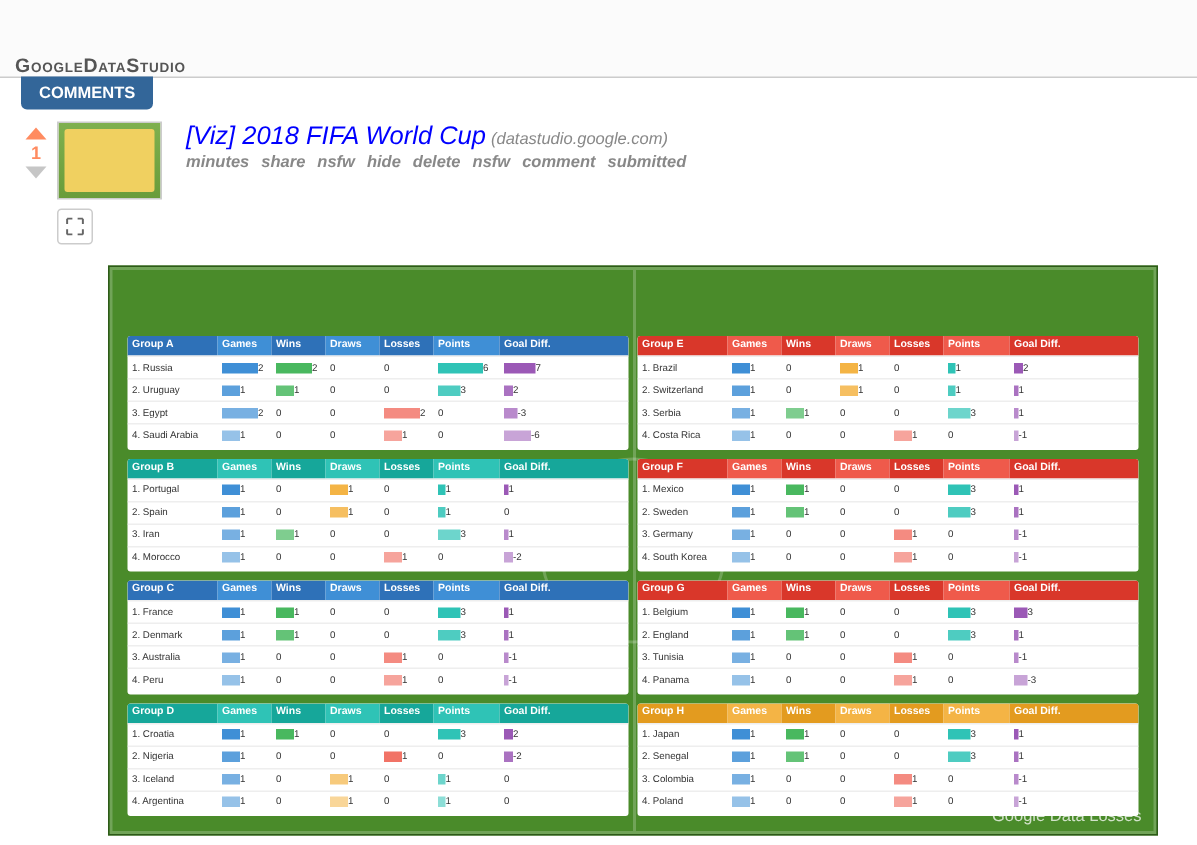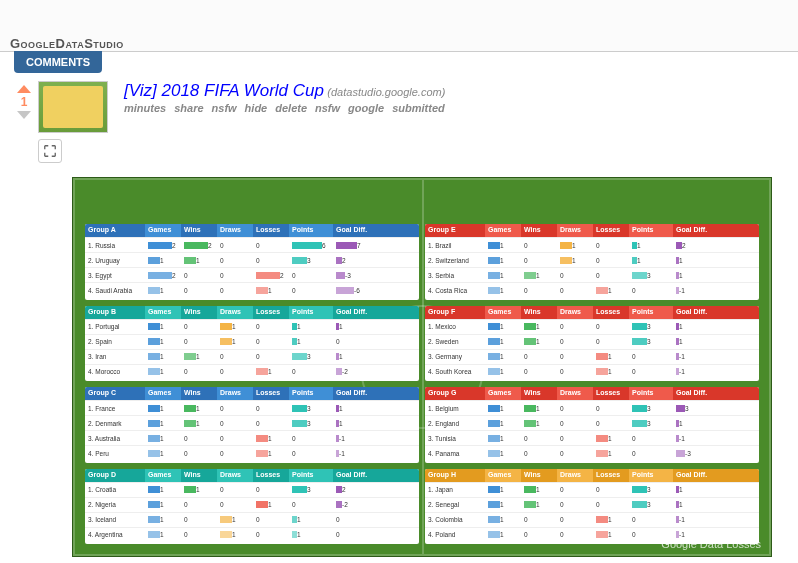--- a/index.html
+++ b/index.html
@@ -68,21 +68,21 @@
       <svg viewBox="0 0 16 16">
           <path d="M2 2h4M2 2v4M14 2h-4M14 2v4M2 14h4M2 14v-4M14 14h-4M14 14v-4" stroke="#666" stroke-width="1.5" fill="none"></path>
         </svg>
     </div>
   </div>
   <div class="post-body">
     <div>
       <a class="title">[Viz] 2018 FIFA World Cup</a>
       <span class="domain">(datastudio.google.com)</span>
     </div>
-    <div class="actions" id="actions"><span>minutes</span><span>share</span><span>nsfw</span><span>hide</span><span>delete</span><span>nsfw</span><span>google</span><span>submitted</span></div>
+    <div class="actions" id="actions"><span>minutes</span><span>share</span><span>nsfw</span><span>hide</span><span>delete</span><span>nsfw</span><span>comment</span><span>submitted</span></div>
   </div>
 </div>
 
 <div class="content-img">
   <div class="pitch-lines"></div>
   <div class="groups-grid" id="groups">
       <div class="gcard">
         <div class="ghdr">
           <div class="c-name" style="background: rgb(46, 113, 184);">Group A</div>
           <div class="c-g" style="background: rgb(63, 143, 214);">Games</div>

